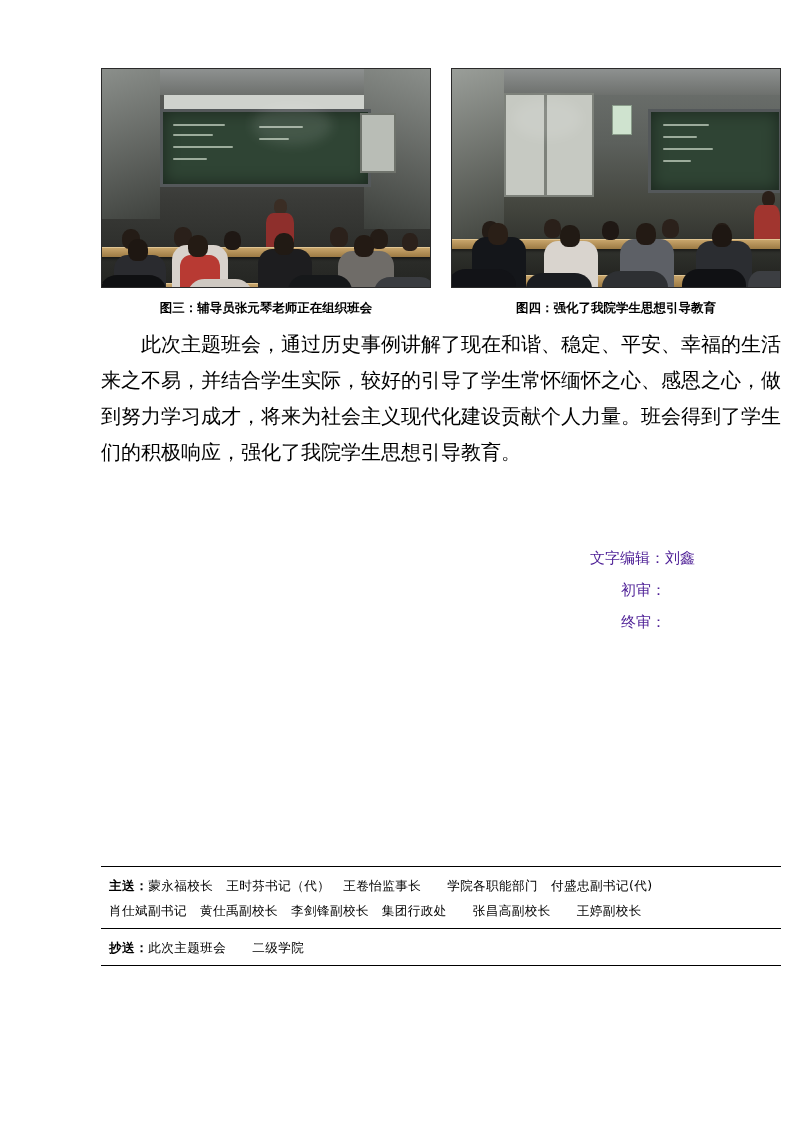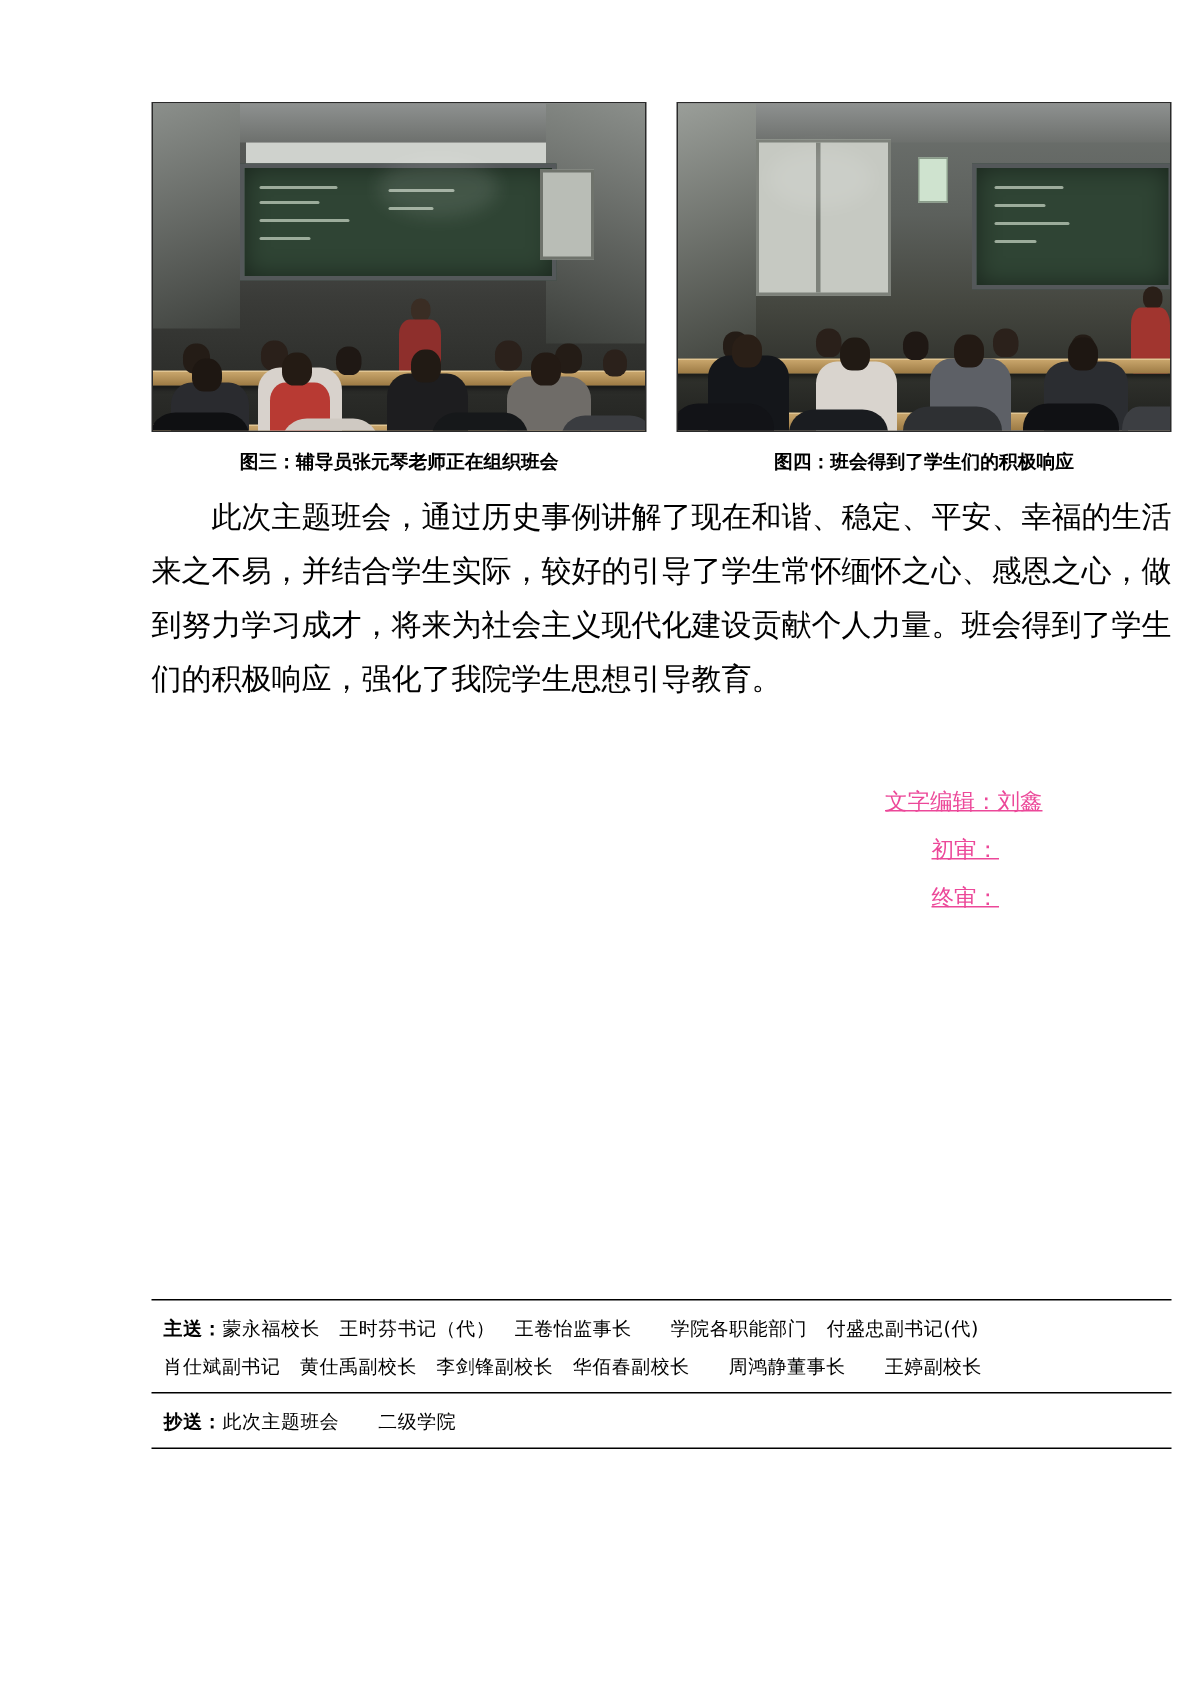--- a/index.html
+++ b/index.html
@@ -120,26 +120,25 @@
     text-align: justify;
     text-justify: inter-ideograph;
     text-indent: 2em;
     color: #000;
   }
 
   
   .sign-block {
     position: absolute;
     left: 57px;
-    top: 518px;
+    top: 542px;
     width: 680px;
     font-size: 15px;
     line-height: 32px;
-    color: #ec4899;
-    text-decoration: underline;
+    color: #4c1d95;
   }
   .sign-line {
     text-align: right;
     padding-right: 86px;
   }
   .sign-line.indent2 { padding-right: 115px; }
   .sign-line.indent3 { padding-right: 115px; }
 
   
   .dist {
@@ -261,37 +260,37 @@
         <div class="body-blob" style="left:150px;top:202px;width:66px;height:62px;background:#2e3033;"></div>
         <div class="body-blob" style="left:230px;top:200px;width:64px;height:62px;background:#101114;"></div>
         <div class="body-blob" style="left:296px;top:202px;width:44px;height:60px;background:#3c3e42;"></div>
         <div class="spot" style="left:60px;top:30px;width:70px;height:40px;"></div>
       </div>
     </div>
   </div>
 
   <div class="captions">
     <div class="caption-cell">图三：辅导员张元琴老师正在组织班会</div>
-    <div class="caption-cell">图四：班会得到了学生们的积极响应</div>
+    <div class="caption-cell">图四：强化了我院学生思想引导教育</div>
   </div>
 
   <div class="body-text">此次主题班会，通过历史事例讲解了现在和谐、稳定、平安、幸福的生活来之不易，并结合学生实际，较好的引导了学生常怀缅怀之心、感恩之心，做到努力学习成才，将来为社会主义现代化建设贡献个人力量。班会得到了学生们的积极响应，强化了我院学生思想引导教育。</div>
 
   <div class="sign-block">
     <div class="sign-line">文字编辑：刘鑫</div>
     <div class="sign-line indent2">初审：</div>
     <div class="sign-line indent3">终审：</div>
   </div>
 
   <div class="dist">
 
 
     <div class="dist-row">
       <span class="dist-label">主送：</span><span class="dist-text">蒙永福校长　王时芬书记（代）　王卷怡监事长　　学院各职能部门　付盛忠副书记(代)</span>
-      <div class="dist-text" style="padding-top:2px;">肖仕斌副书记　黄仕禹副校长　李剑锋副校长　华佰春副校长　　周鸿静董事长　　王婷副校长</div>
+      <div class="dist-text" style="padding-top:2px;">肖仕斌副书记　黄仕禹副校长　李剑锋副校长　集团行政处　　张昌高副校长　　王婷副校长</div>
     </div>
 
     <div class="dist-row">
       <span class="dist-label">抄送：</span><span class="dist-text">此次主题班会　　二级学院</span>
     </div>
 
   </div>
 
 </div>
 

